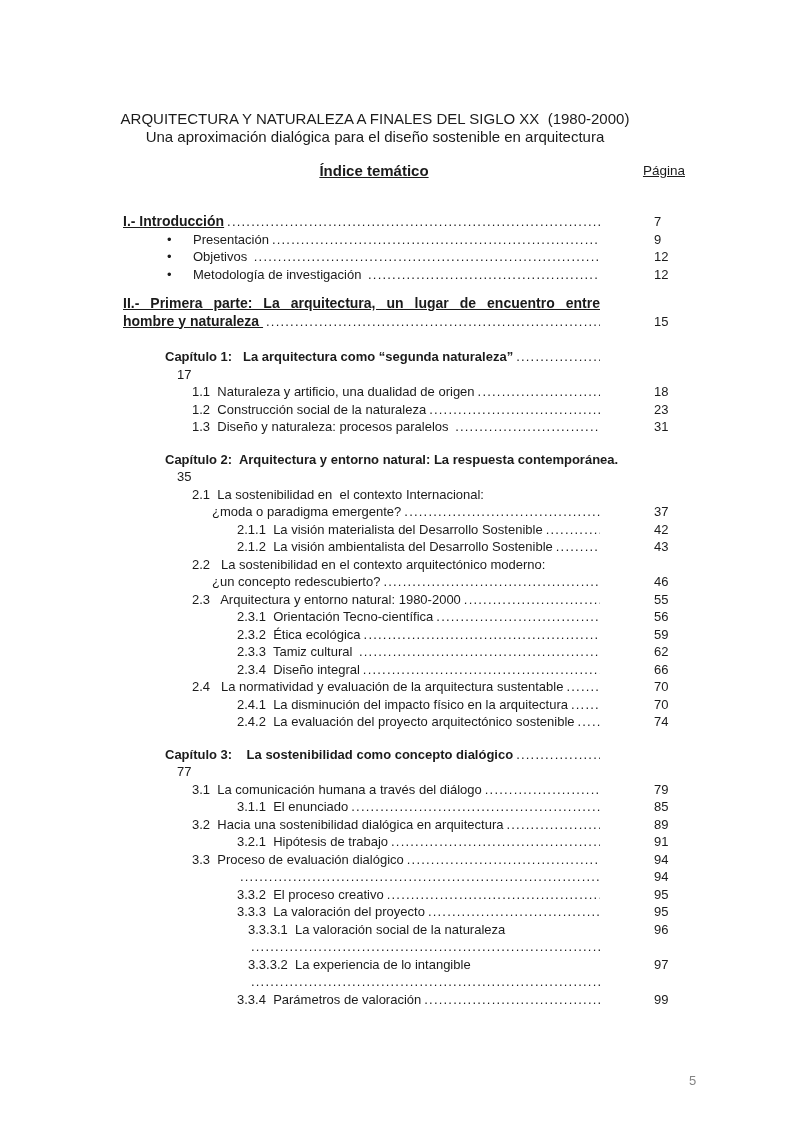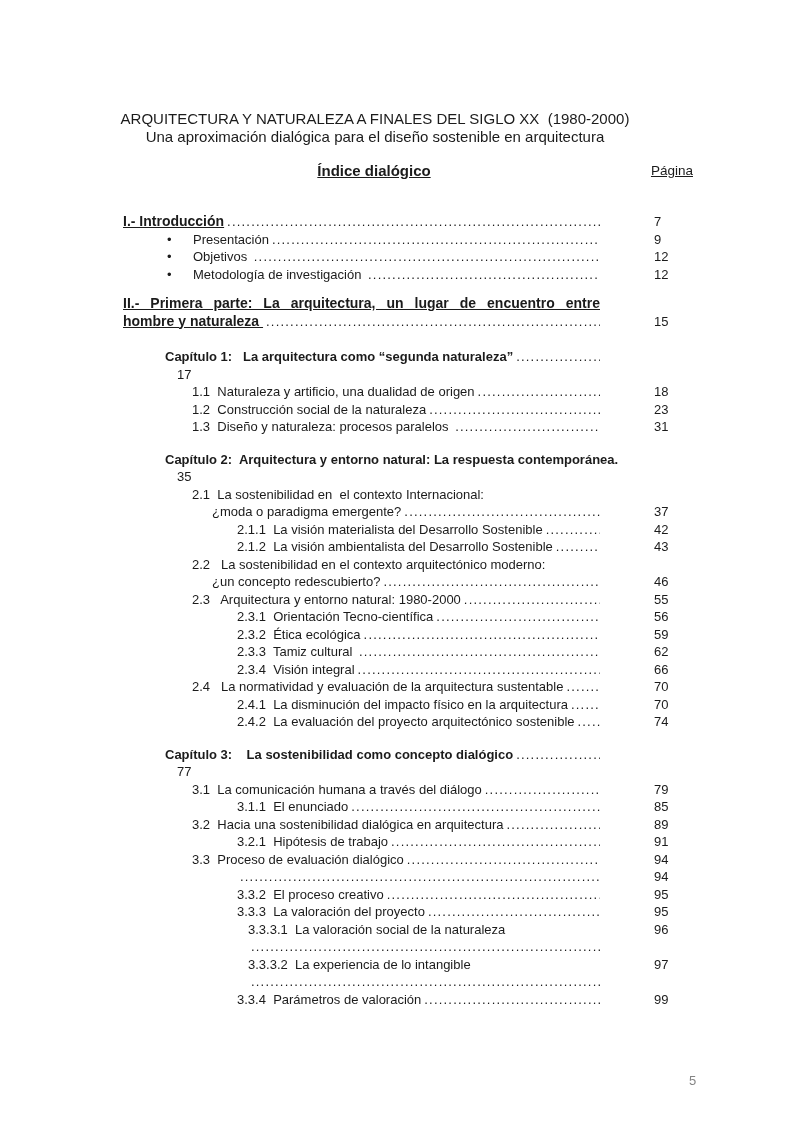--- a/index.html
+++ b/index.html
@@ -33,21 +33,21 @@
     position: absolute;
     left: 0; top: 0;
     width: 502px;
     text-align: center;
     font-size: 15px;
     font-weight: bold;
     text-decoration: underline;
   }
   .pagina {
     position: absolute;
-    right: 0; top: 1px;
+    right: 8px; top: 1px;
     font-size: 13.5px;
     text-decoration: underline;
   }
   .toc {
     margin-left: 123px;
     margin-top: 32px;
     width: 570px;
     font-size: 13px;
     line-height: 17.5px;
   }
@@ -104,21 +104,21 @@
 </head>
 <body>
 
 <div class="sheet">
   <div class="header">
     <div>ARQUITECTURA Y NATURALEZA A FINALES DEL SIGLO XX  (1980-2000)</div>
     <div>Una aproximación dialógica para el diseño sostenible en arquitectura</div>
   </div>
 
   <div class="title-row">
-    <div class="idx-title">Índice dialógico</div>
+    <div class="idx-title">Índice temático</div>
     <div class="pagina">Página</div>
   </div>
 
   <div class="toc">
       <div class="row lvl-sec">
         <div class="text">
           <span class="label">I.- Introducción</span>
           <span class="dots">............................................................................................................................................................................................................................</span>
         </div>
         <div class="page">7</div>
@@ -252,21 +252,21 @@
       </div>
       <div class="row lvl-l2">
         <div class="text">
           <span class="label">2.3.3  Tamiz cultural </span>
           <span class="dots">............................................................................................................................................................................................................................</span>
         </div>
         <div class="page">62</div>
       </div>
       <div class="row lvl-l2">
         <div class="text">
-          <span class="label">2.3.4  Visión integral</span>
+          <span class="label">2.3.4  Diseño integral</span>
           <span class="dots">............................................................................................................................................................................................................................</span>
         </div>
         <div class="page">66</div>
       </div>
       <div class="row lvl-l1">
         <div class="text">
           <span class="label">2.4   La normatividad y evaluación de la arquitectura sustentable</span>
           <span class="dots">............................................................................................................................................................................................................................</span>
         </div>
         <div class="page">70</div>

